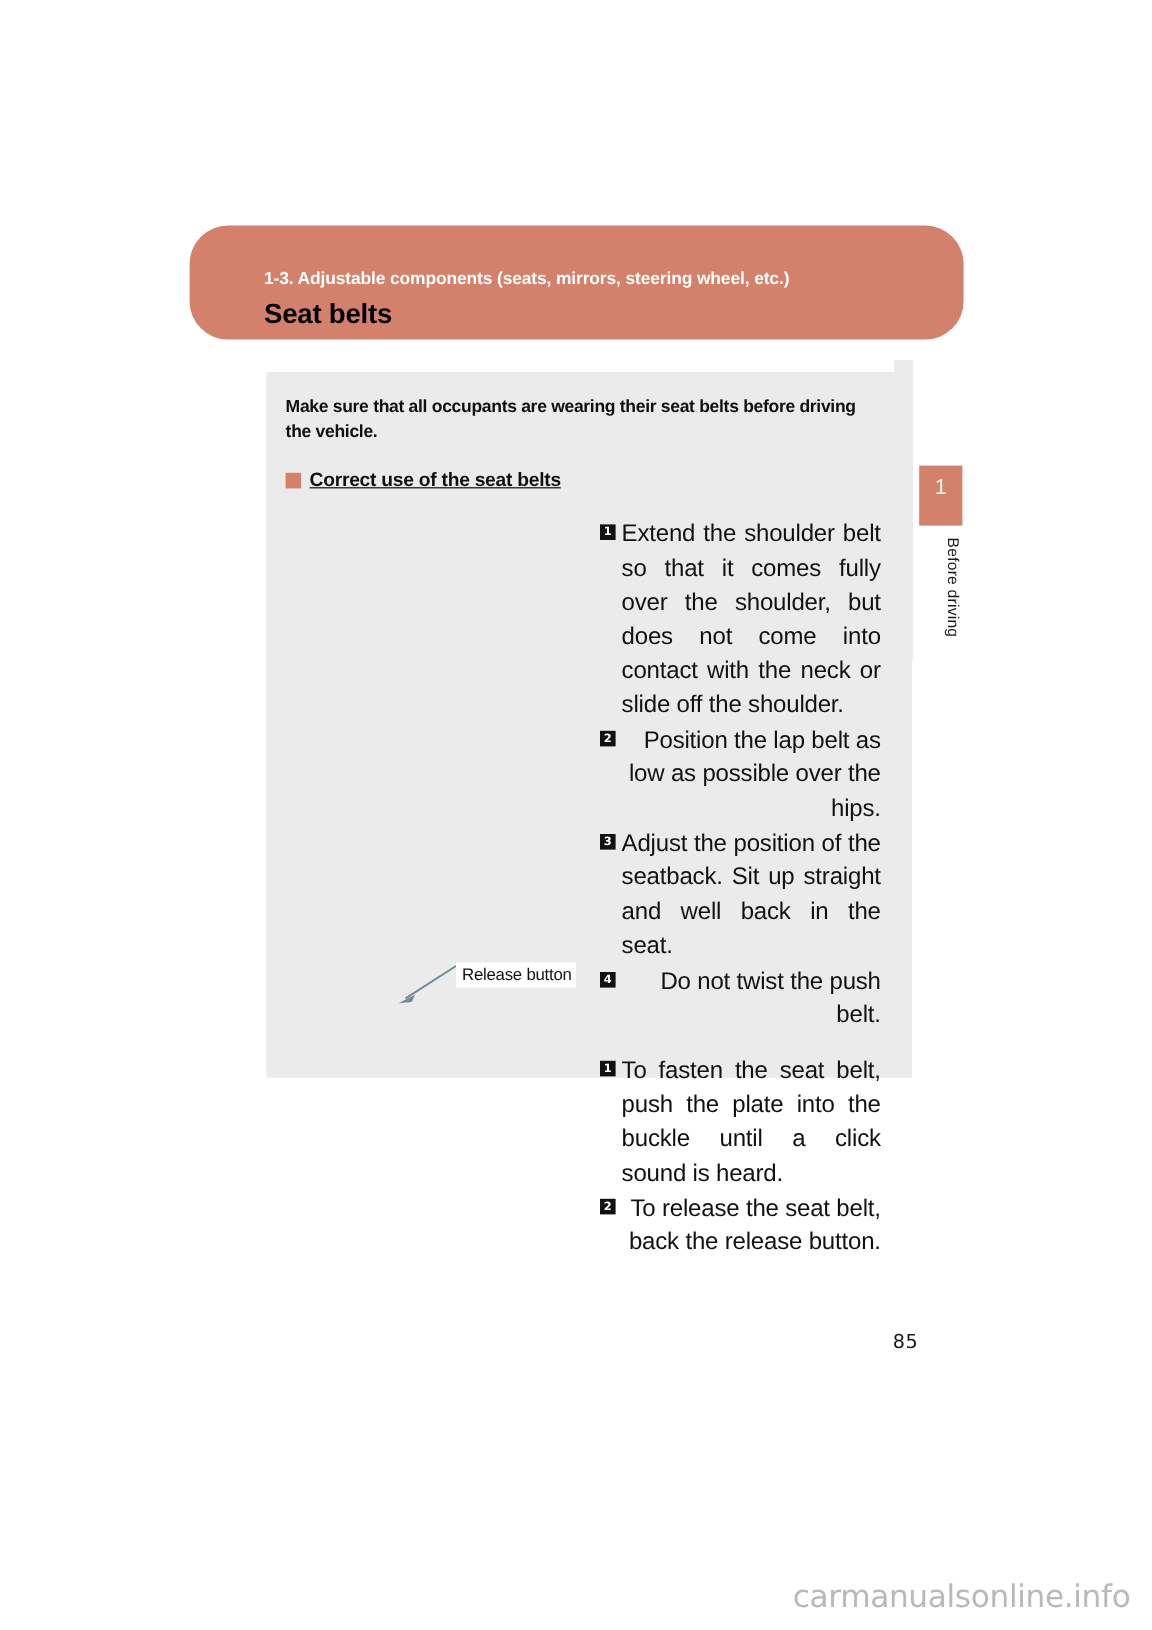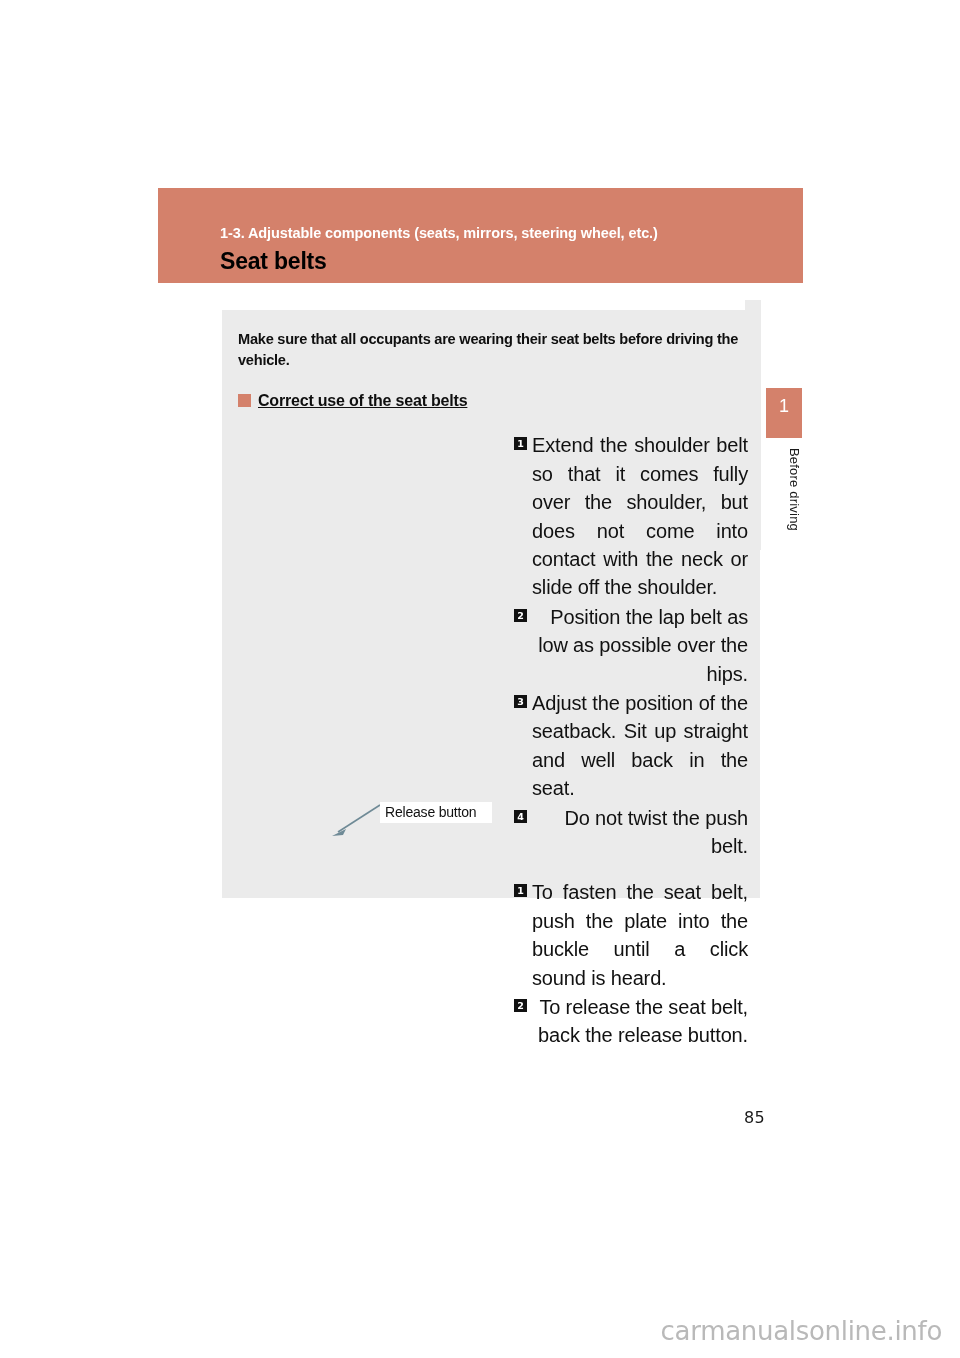--- a/index.html
+++ b/index.html
@@ -24,20 +24,21 @@
   
   .header-band {
     position: absolute;
     left: 158px;
     top: 188px;
     width: 645px;
     height: 95px;
     background: #d4816b;
     box-sizing: border-box;
     padding: 38px 0 0 62px;
+    border-radius: 32px;
   }
   .header-sub {
     color: #ffffff;
     font-size: 14.5px;
     font-weight: bold;
     letter-spacing: -0.1px;
     line-height: 1.1;
     white-space: nowrap;
   }
   .header-title {
@@ -91,21 +92,21 @@
 
   
   .content-panel {
     position: absolute;
     left: 222px;
     top: 310px;
     width: 538px;
     height: 588px;
     background: #ebebeb;
     box-sizing: border-box;
-    padding: 19px 10px 0 16px;
+    padding: 19px 24px 0 16px;
   }
   .intro {
     font-size: 14.6px;
     font-weight: bold;
     color: #0f0f0f;
     line-height: 1.47;
     letter-spacing: -0.25px;
     margin: 0 0 4px 0;
     max-width: 510px;
   }
@@ -181,21 +182,21 @@
   }
   .callout svg { display: block; overflow: visible; }
   .callout-label {
     position: absolute;
     left: 380px;
     top: 802px;
     background: #ffffff;
     color: #111111;
     font-size: 14px;
     letter-spacing: -0.2px;
-    padding: 2px 16px 3px 5px;
+    padding: 2px 4px 3px 5px;
     white-space: nowrap;
     line-height: 1.15;
   }
 
   
   .page-number {
     position: absolute;
     left: 744px;
     top: 1108px;
     font-size: 16px;

